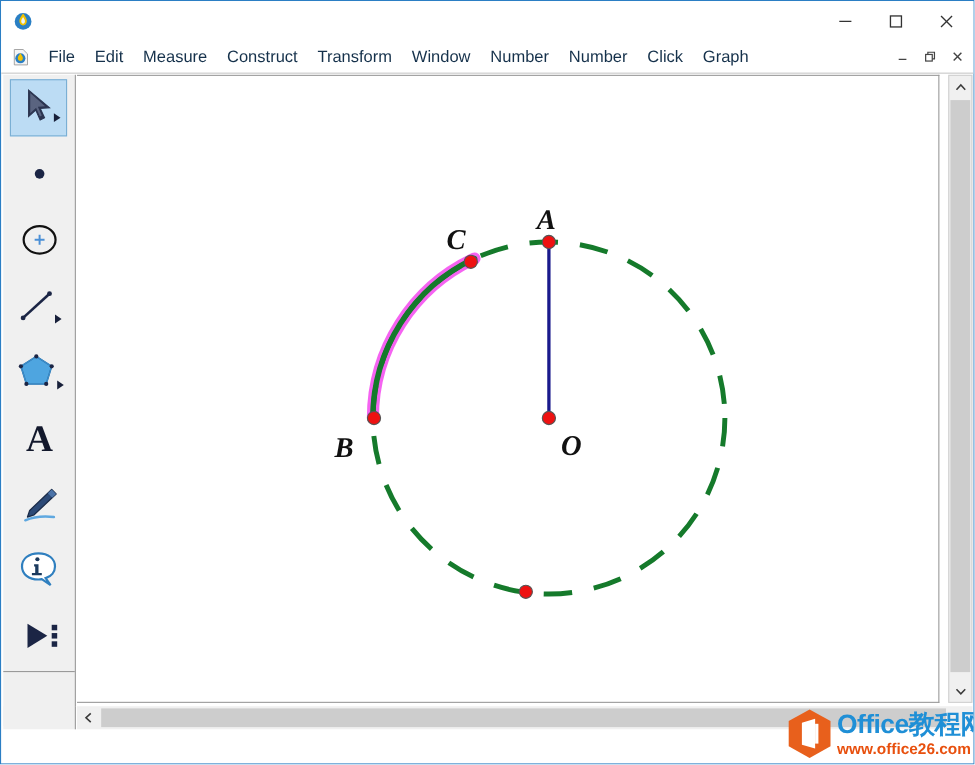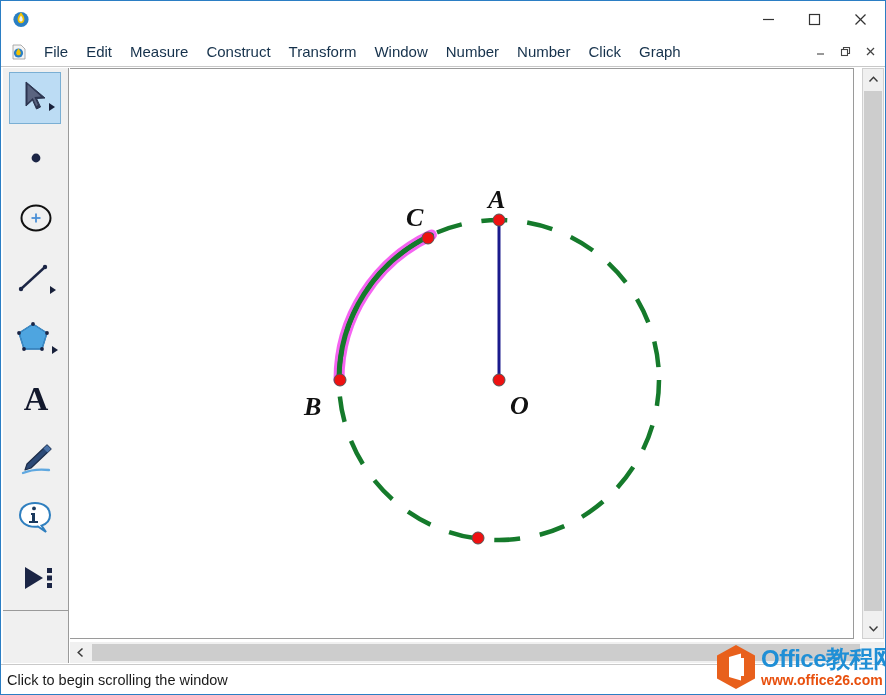--- a/index.html
+++ b/index.html
@@ -393,23 +393,20 @@
     <div class="sb-arrow sb-left">
       <svg width="9" height="11" viewBox="0 0 9 11">
           <polyline points="6.5,1.5 2.2,5.5 6.5,9.5" fill="none" stroke="#3b3b3b" stroke-width="1.5"></polyline>
         </svg>
     </div>
     <div id="hthumb"></div>
   </div>
 
   <div id="corner-box"></div>
 
-  <div id="statusbar">
-    <div id="status-text">Click to begin scrolling the window</div>
-  </div>
 
   <div id="watermark">
     <div id="wm-hex">
       <svg width="42" height="46" viewBox="0 0 42 46">
         <polygon points="21,1 40,11.5 40,34.5 21,45 2,34.5 2,11.5" fill="#e8601c"></polygon>
         <path d="M14 13 L26 9.5 L26 36.5 L14 33 Z" fill="#ffffff"></path>
         <rect x="26" y="14" width="3" height="18" fill="#ffffff"></rect>
       </svg>
     </div>
     <div id="wm-txt">

